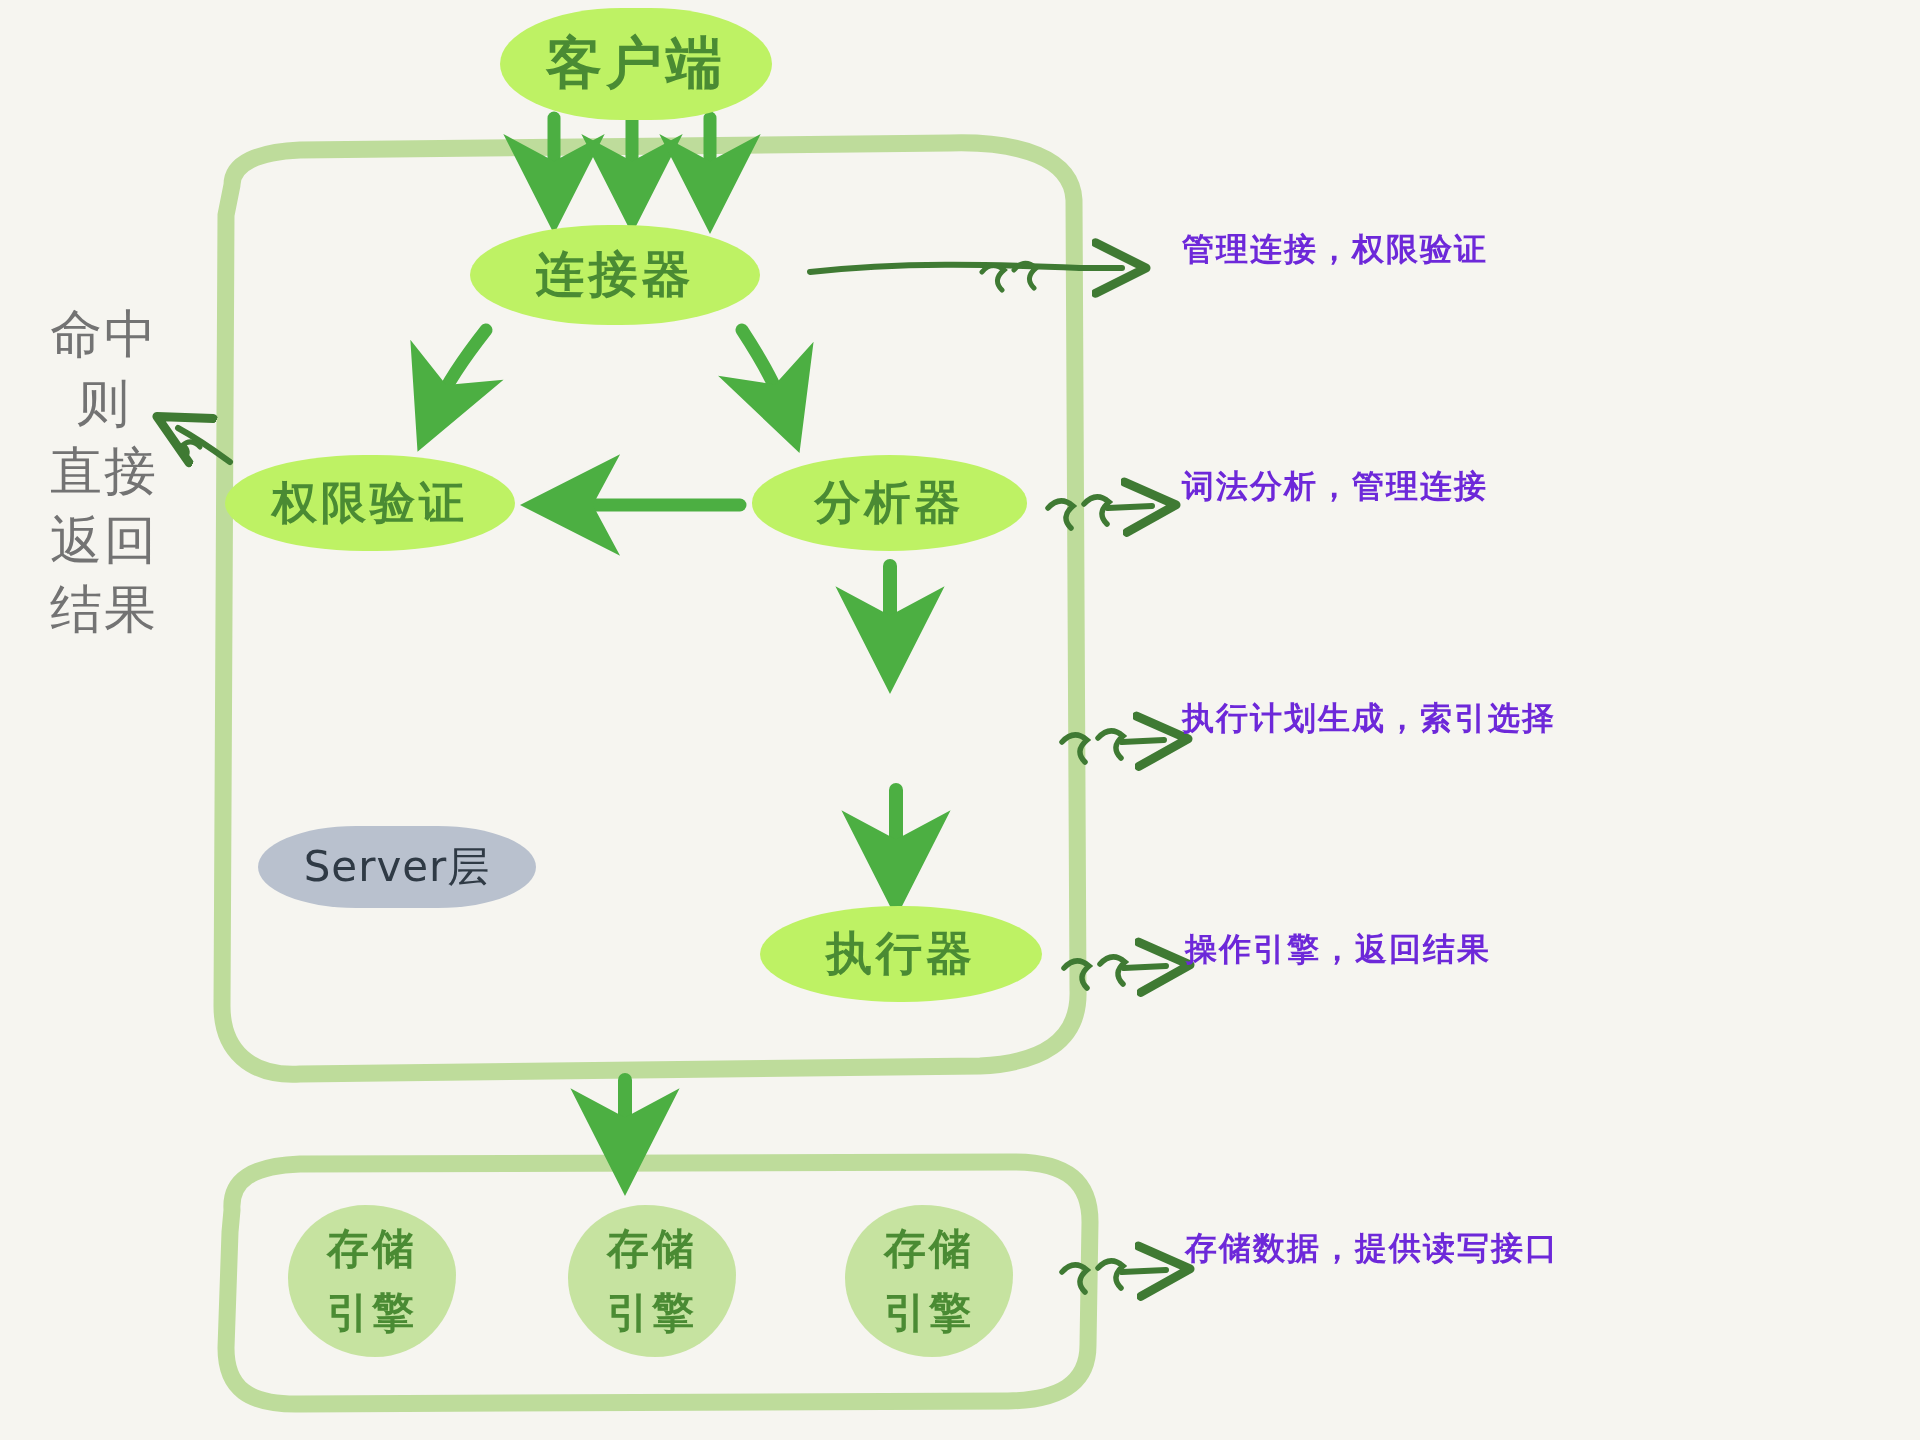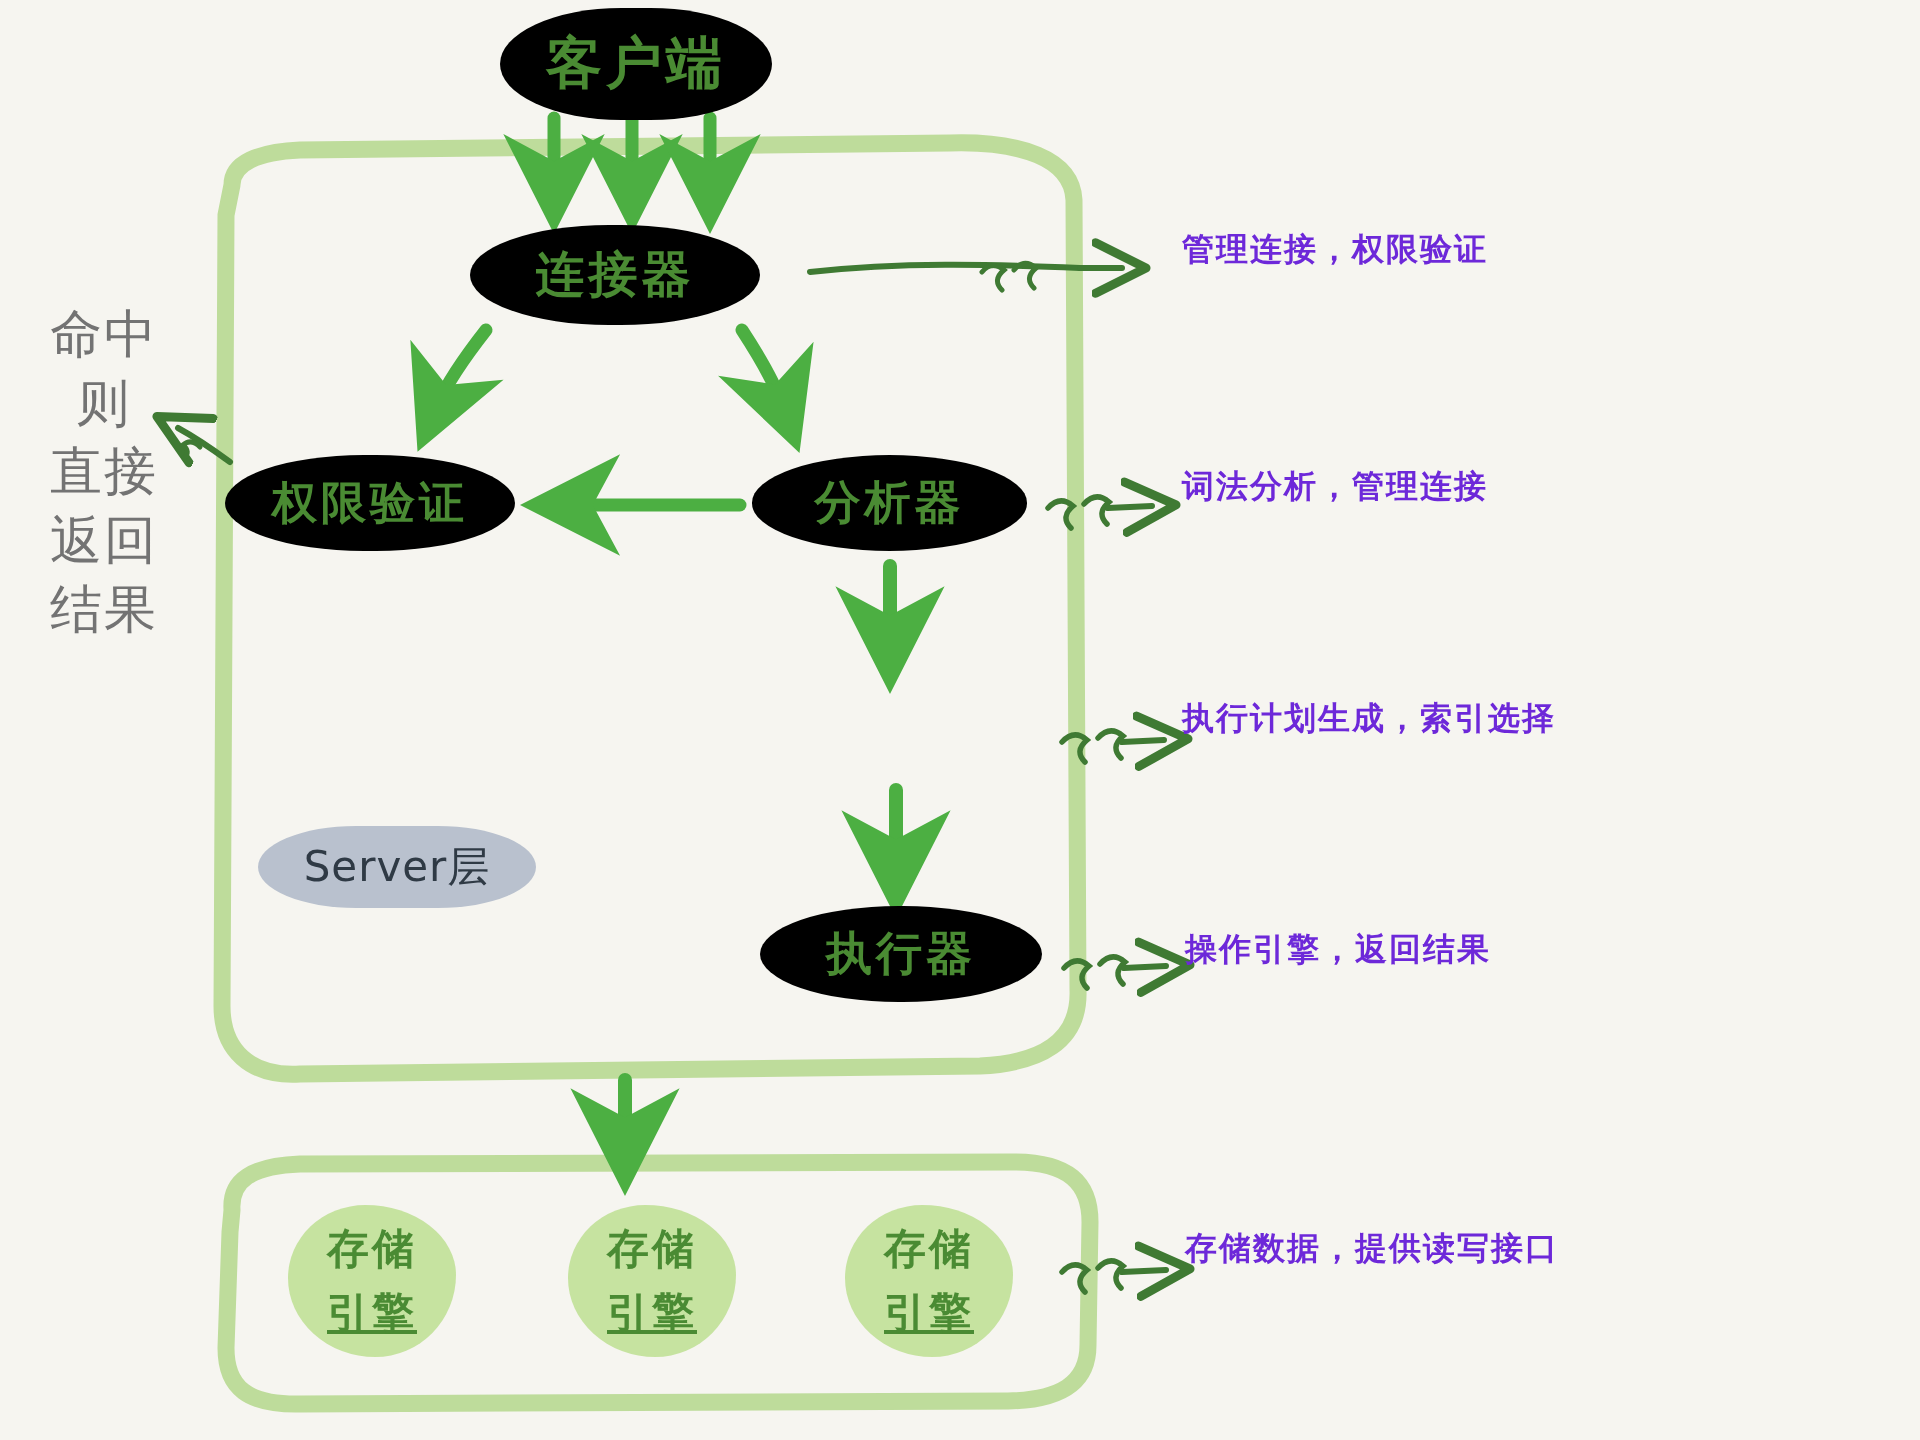--- a/index.html
+++ b/index.html
@@ -15,21 +15,21 @@
     overflow: hidden;
     font-family: "DejaVu Sans", "Liberation Sans", sans-serif;
   }
 
   
   .node {
     position: absolute;
     display: flex;
     align-items: center;
     justify-content: center;
-    background: #000000;
+    background: #bef264;
     color: #4a8b33;
     font-weight: 700;
     letter-spacing: 4px;
     text-align: center;
     box-sizing: border-box;
     user-select: none;
   }
 
   .node-client {
     left: 500px; top: 8px;
@@ -91,21 +91,21 @@
     display: flex;
     flex-direction: column;
     align-items: center;
     justify-content: center;
     color: #4a8b33;
     font-weight: 700;
     font-size: 42px;
     line-height: 1.05;
     letter-spacing: 3px;
   }
-  .engine .l2 { margin-top: 20px; text-decoration: underline; }
+  .engine .l2 { margin-top: 20px; }
   .engine-1 { left: 288px; top: 1205px; }
   .engine-2 { left: 568px; top: 1205px; }
   .engine-3 { left: 845px; top: 1205px; }
 
   
   .annot {
     position: absolute;
     color: #6d28d9;
     font-size: 32px;
     font-weight: 700;

